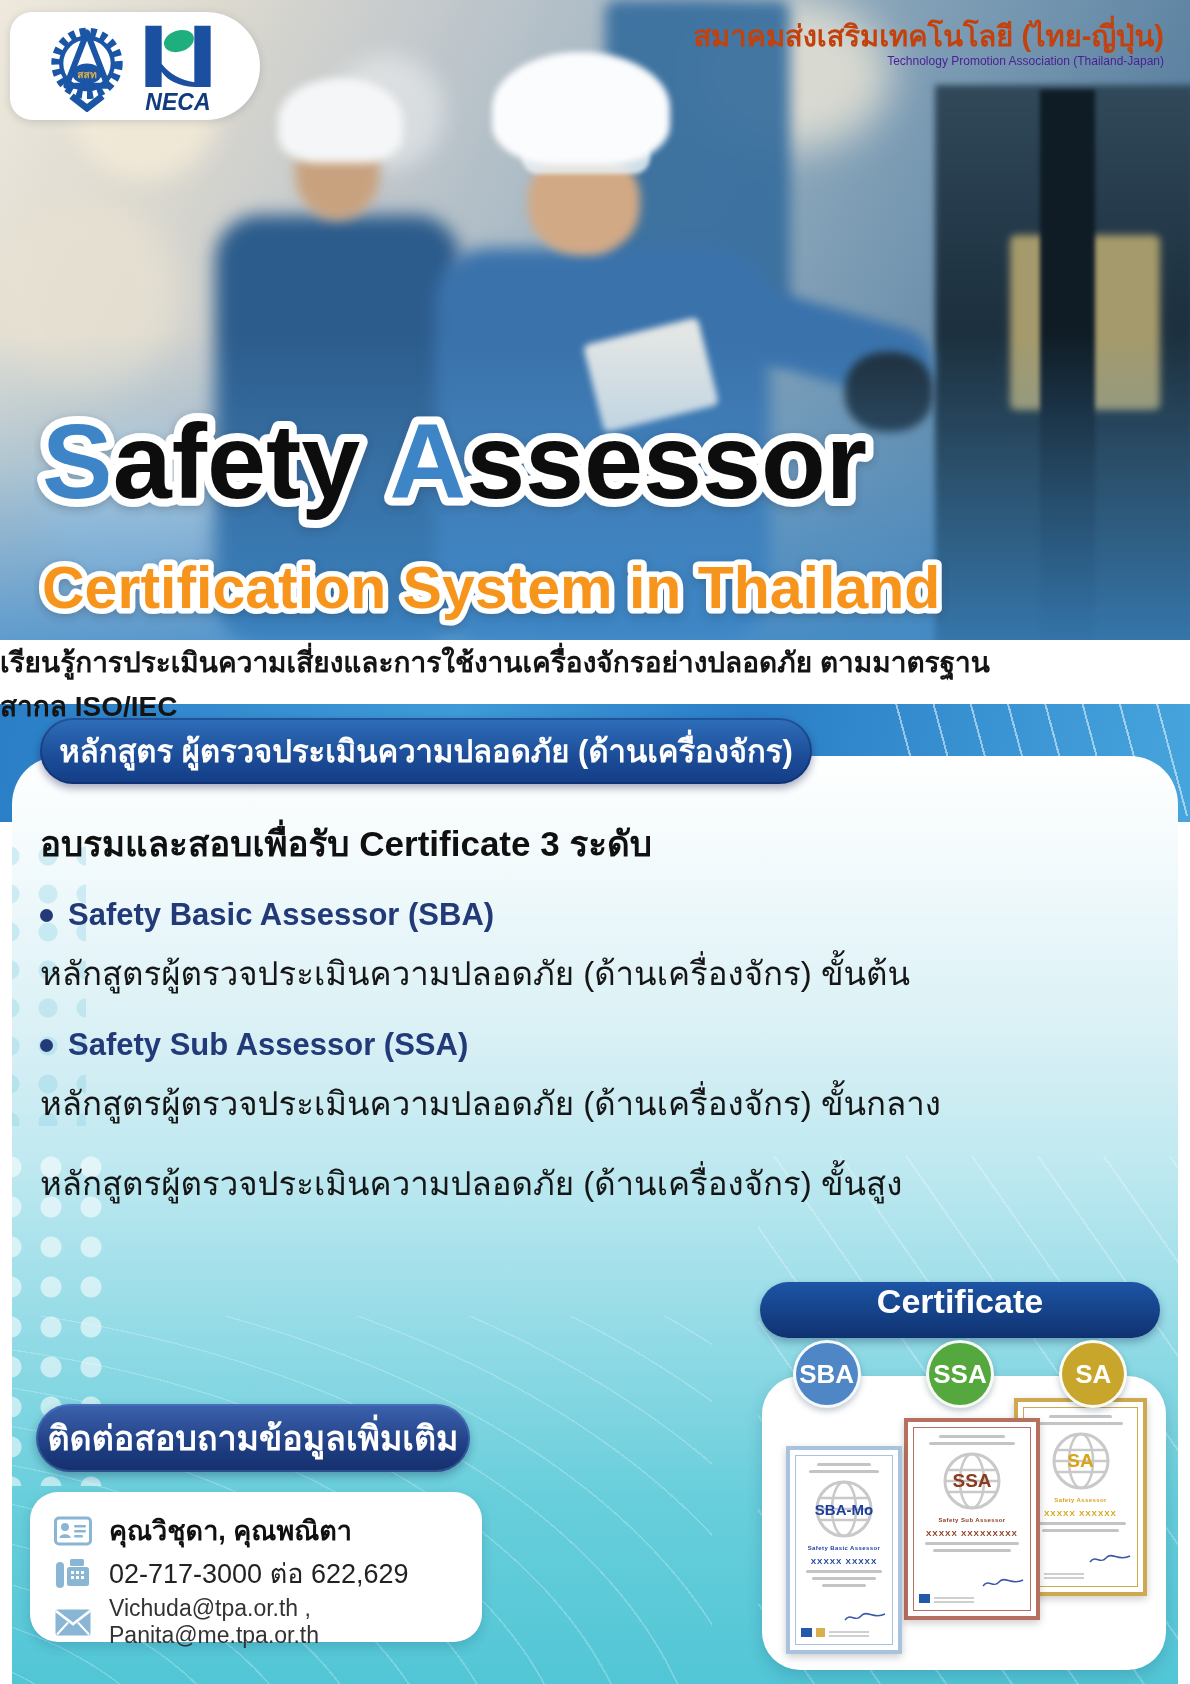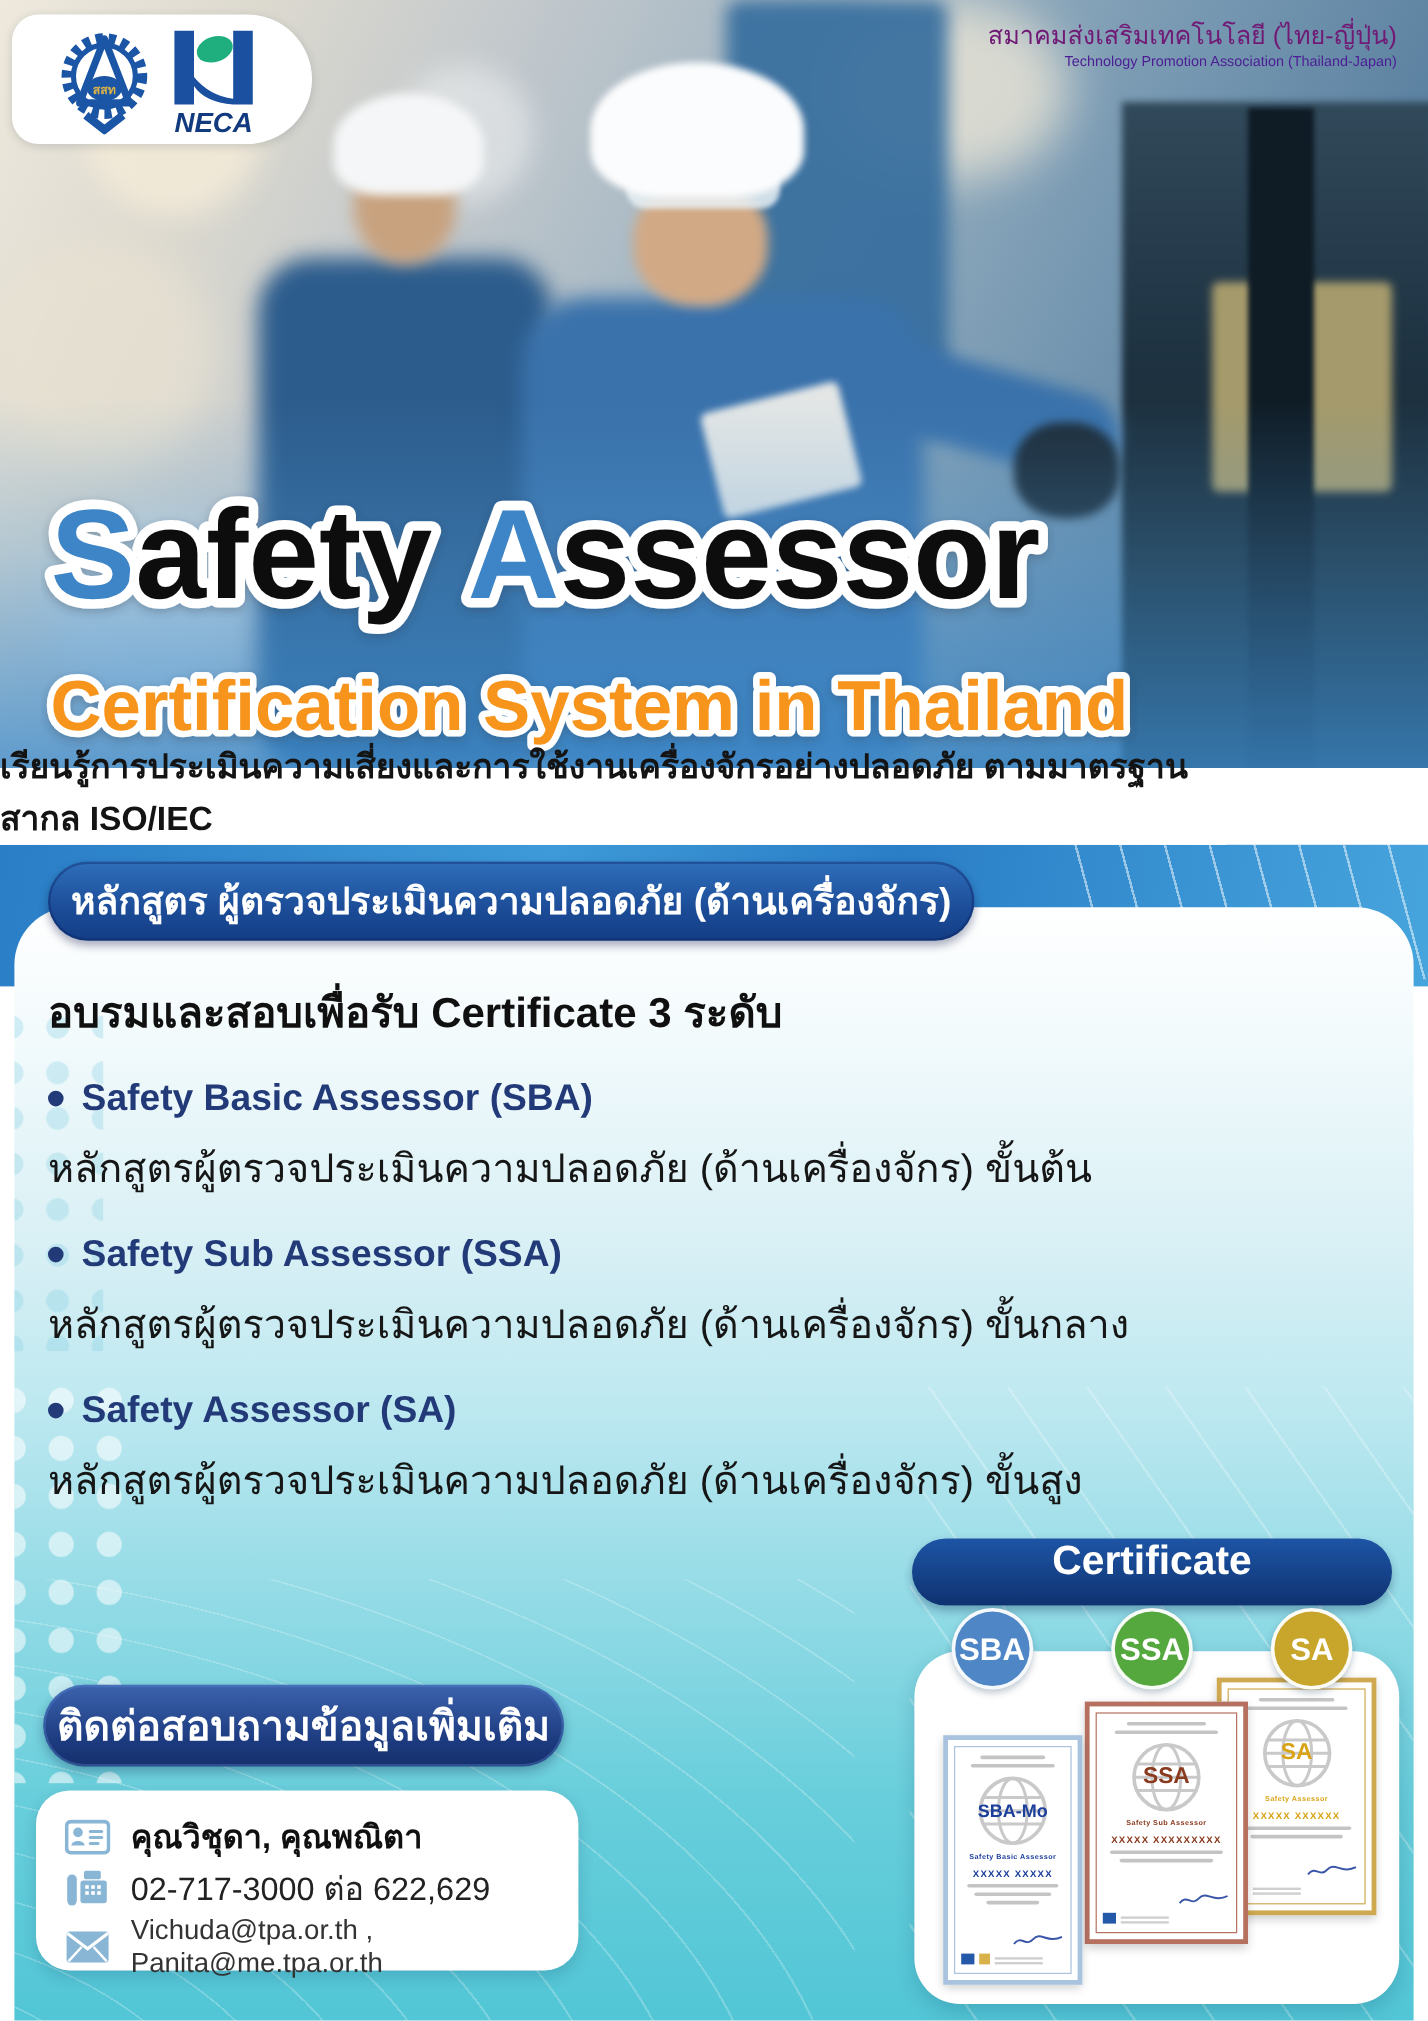--- a/index.html
+++ b/index.html
@@ -42,28 +42,28 @@
   .clipboard{position:absolute;left:592px;top:330px;width:118px;height:90px;background:#f6f3ec;opacity:.9;
              border-radius:6px;transform:rotate(-14deg);filter:blur(3px);}
   .photo-overlay{position:absolute;left:0;top:0;width:100%;height:100%;
                  background:linear-gradient(180deg,rgba(255,255,255,0) 52%,rgba(80,155,215,.30) 72%,rgba(62,140,205,.78) 100%);}
 
   
   .logo-pill{position:absolute;left:10px;top:12px;width:250px;height:108px;background:#fff;
              border-radius:22px 54px 54px 22px;display:flex;align-items:center;justify-content:center;
              z-index:5;box-shadow:0 2px 8px rgba(40,60,80,.18);}
   .assoc{position:absolute;right:26px;top:18px;text-align:right;z-index:5;line-height:1.25;}
-  .assoc-th{font-size:21px;font-weight:400;color:#701a75;}
+  .assoc-th{font-size:29px;font-weight:700;color:#c2410c;}
   .assoc-en{font-size:12px;font-weight:400;color:#4c1d95;}
 
   .title-svg{position:absolute;left:34px;top:386px;z-index:4;}
 
   
   .subtitle-band{position:absolute;left:0;top:640px;width:1022px;height:64px;background:#ffffff;
-                 display:flex;align-items:flex-end;justify-content:center;z-index:4;}
+                 display:flex;align-items:flex-start;justify-content:center;z-index:4;}
   .subtitle-band span{font-size:28px;font-weight:600;color:#141414;}
 
   
   .blue-band{position:absolute;left:0;top:704px;width:1190px;height:118px;
              background:linear-gradient(100deg,#2a7ec6 0%,#3e9ad8 38%,#2a7ec6 62%,#47a5dd 100%);}
   .band-lines{position:absolute;right:0;top:704px;width:300px;height:112px;
               background:repeating-linear-gradient(75deg,transparent 0 34px,rgba(255,255,255,.5) 34px 36px);}
   .card{position:absolute;left:12px;right:12px;top:756px;bottom:0;border-radius:48px 48px 0 0;overflow:hidden;
         background:linear-gradient(180deg,#ffffff 0%,#f2fafc 12%,#d9f0f5 30%,#bde8f0 45%,#93dbe6 62%,#68cedb 80%,#52c6d6 100%);}
 
@@ -229,24 +229,20 @@
       <span>Safety Basic Assessor (SBA)</span>
     </div>
     <p class="level-desc">หลักสูตรผู้ตรวจประเมินความปลอดภัย (ด้านเครื่องจักร) ขั้นต้น</p>
 
     <div class="level-name">
       <span class="level-dot"></span>
       <span>Safety Sub Assessor (SSA)</span>
     </div>
     <p class="level-desc">หลักสูตรผู้ตรวจประเมินความปลอดภัย (ด้านเครื่องจักร) ขั้นกลาง</p>
 
-    <div class="level-name">
-      <span class="level-dot"></span>
-      <span>Safety Assessor (SA)</span>
-    </div>
     <p class="level-desc">หลักสูตรผู้ตรวจประเมินความปลอดภัย (ด้านเครื่องจักร) ขั้นสูง</p>
   </div>
 
   <div class="cert-pill">
     <span>Certificate</span>
   </div>
   <div class="badges">
     <div class="badge badge-sba">SBA</div>
     <div class="badge badge-ssa">SSA</div>
     <div class="badge badge-sa">SA</div>

